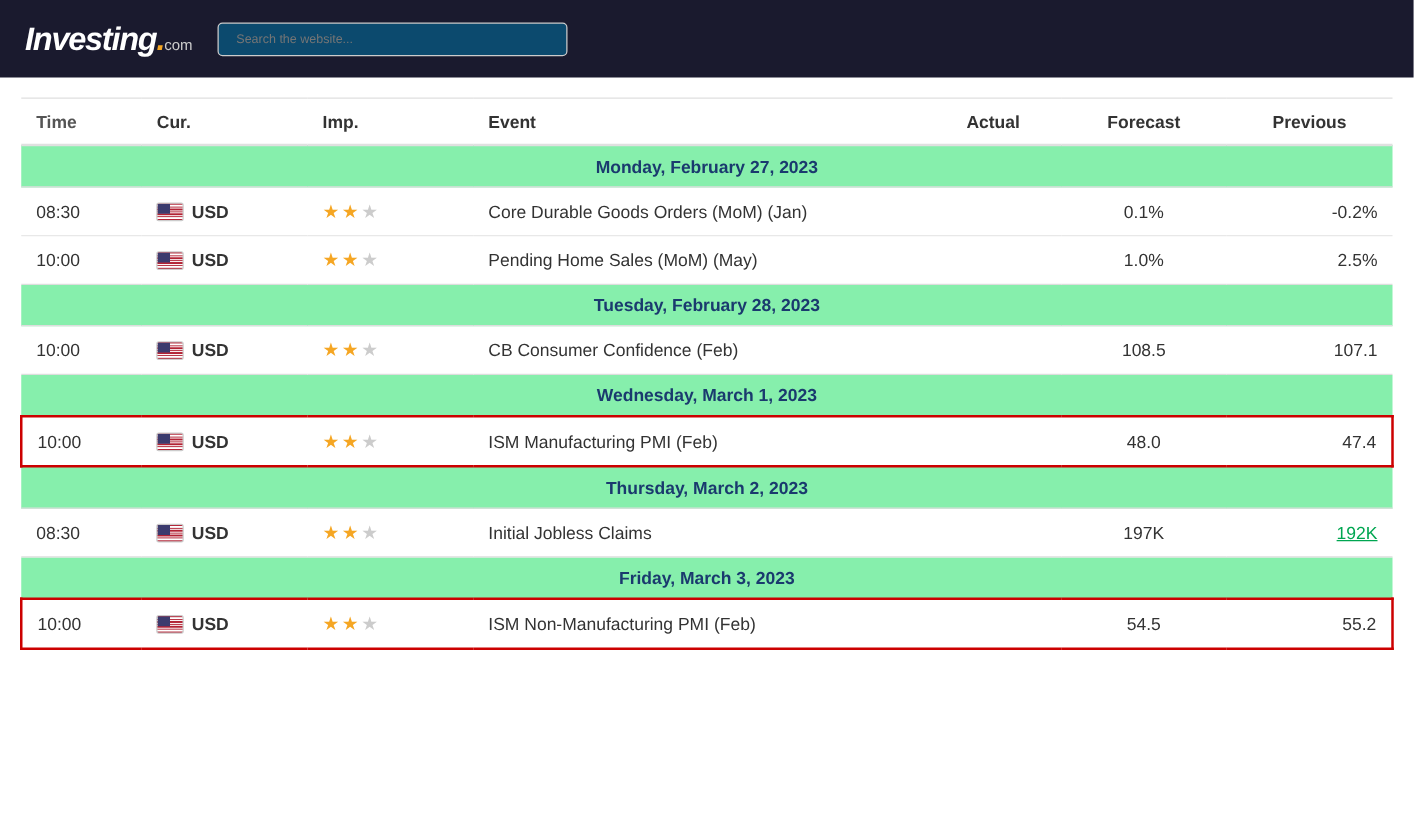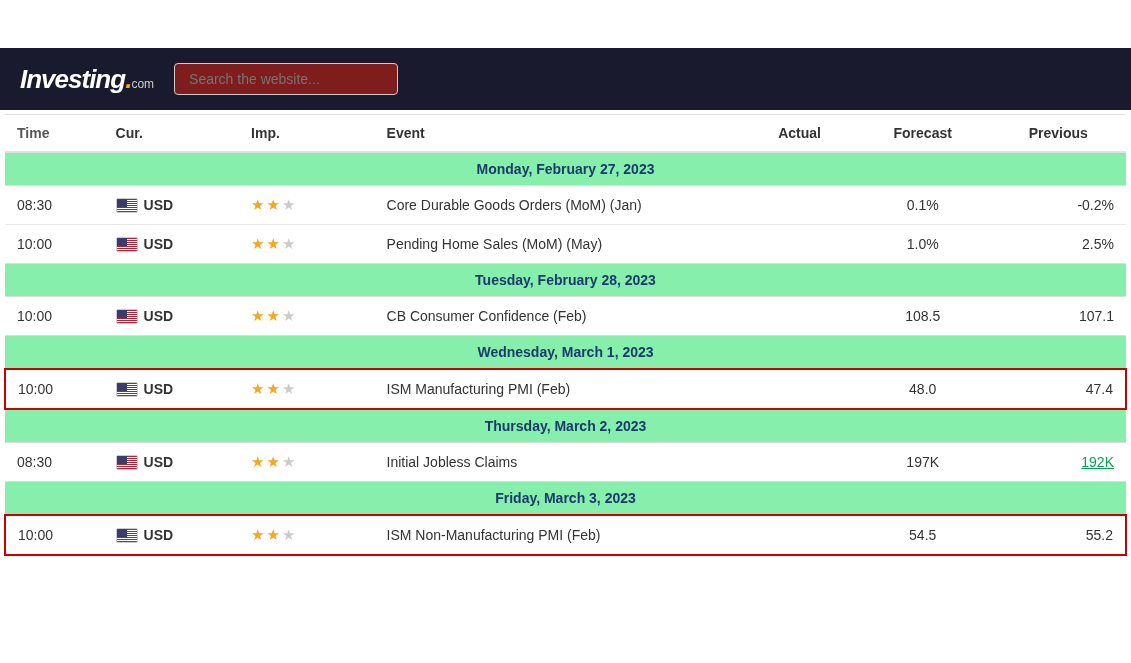--- a/index.html
+++ b/index.html
@@ -6,21 +6,20 @@
     body { font-family: Arial, sans-serif; font-size: 14px; background: #fff; }
 
     
     .header {
       background: #1a1a2e;
       padding: 0 20px;
       display: flex;
       align-items: center;
       height: 62px;
       gap: 20px;
-      margin-top: 48px;
     }
     .logo {
       display: flex;
       align-items: baseline;
       gap: 0;
     }
     .logo-investing {
       color: #fff;
       font-size: 26px;
       font-weight: 900;
@@ -30,33 +29,33 @@
     .logo-dot {
       color: #f5a623;
     }
     .logo-com {
       color: #ccc;
       font-size: 12px;
       font-weight: 400;
       font-style: normal;
     }
     .search-box {
-      background: #7f1d1d;
+      background: #0c4a6e;
       border: 1px solid #ccc;
       border-radius: 4px;
       padding: 7px 14px;
-      font-size: 14px;
+      font-size: 10px;
       color: #aaa;
-      width: 224px;
+      width: 280px;
       outline: none;
     }
 
     
     .table-container {
-      padding: 4px;
+      padding: 16px;
     }
 
     table {
       width: 100%;
       border-collapse: collapse;
     }
 
     thead tr th {
       background: #fff;
       border-bottom: 2px solid #e0e0e0;

